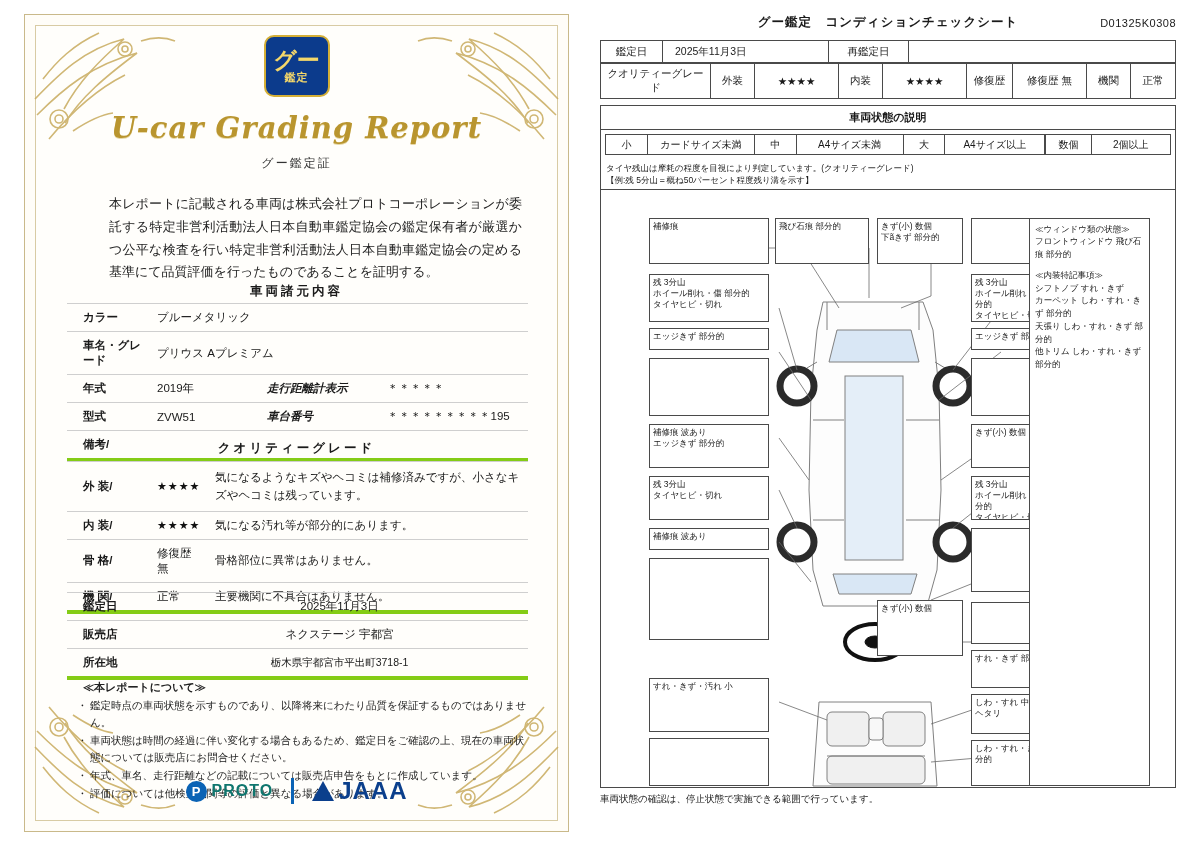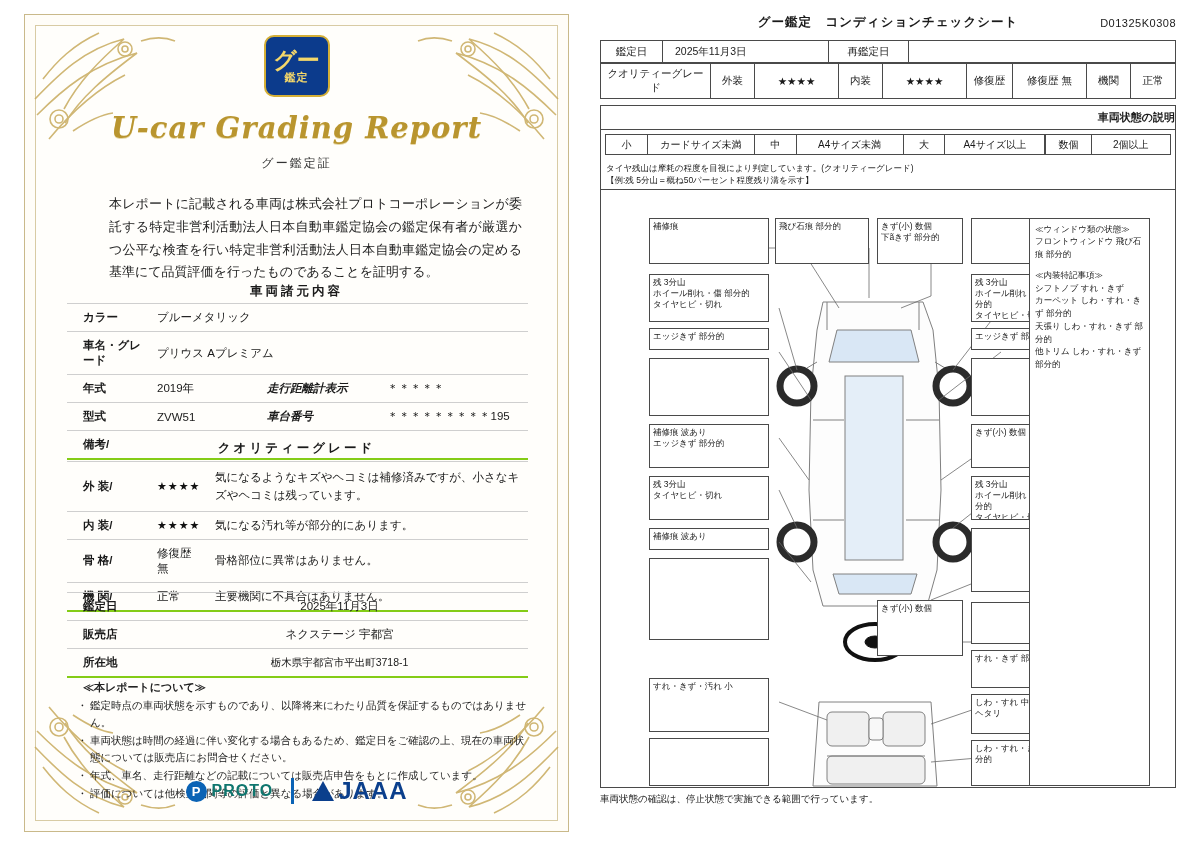--- a/index.html
+++ b/index.html
@@ -66,21 +66,21 @@
     position:absolute; left:42px; right:42px;
     border-collapse:collapse; width:461px;
     font-size:11.5px;
   }
   .tbl td {
     border-top:1px solid #cfcfcf;
     padding:6px 6px;
     vertical-align:middle;
     height:26px;
   }
-  .tbl tr:last-child td { border-bottom:2px solid #84cc16; }
+  .tbl tr:last-child td { border-bottom:4px solid #84cc16; }
   .lbl { width:84px; font-weight:bold; padding-left:16px !important; }
   .val { }
   .stars { color:#111; letter-spacing:1px; font-size:11px; }
   .note-head { font-size:11px; font-weight:bold; padding-left:6px; }
   .notes {
     position:absolute; left:52px; right:40px; font-size:10.5px; line-height:1.62; color:#222;
   }
   .notes li { list-style:none; position:relative; padding-left:13px; margin-bottom:1px;}
   .notes li:before { content:"・"; position:absolute; left:0; top:0; }
   .notes ul { margin:0; padding:0; }
@@ -110,21 +110,21 @@
   }
   .rp-title { font-size:12.5px; font-weight:bold; letter-spacing:1px; }
   .rp-code { position:absolute; right:0; top:3px; font-size:11px; letter-spacing:.5px; }
 
   table.grid { border-collapse:collapse; width:100%; }
   table.grid td { border:1px solid #4a4a4a; padding:3px 5px; height:22px; font-size:10.5px; }
   .ctr { text-align:center; }
   .bold { font-weight:bold;font-style:italic; }
 
   .state-box { border:1px solid #4a4a4a; border-top:none; }
-  .state-hdr { text-align:right; font-weight:bold; font-size:11px; padding:4px 0; border-bottom:1px solid #4a4a4a;}
+  .state-hdr { text-align:center; font-weight:bold; font-size:11px; padding:4px 0; border-bottom:1px solid #4a4a4a;}
   .size-row { display:flex; padding:4px 4px; gap:0; }
   .size-tbl { border-collapse:collapse; }
   .size-tbl td { border:1px solid #4a4a4a; padding:2px 6px; font-size:10px; height:20px; text-align:center; }
 
   .tire-note { font-size:8.5px; line-height:1.45; padding:3px 5px 2px; }
 
   .diagram-wrap { position:relative; height:598px; border-top:1px solid #4a4a4a; }
   .dbox {
     position:absolute; border:1px solid #4a4a4a; background:#fff;
     font-size:8.5px; line-height:1.32; padding:2px 3px; overflow:hidden;margin-left:44px;

